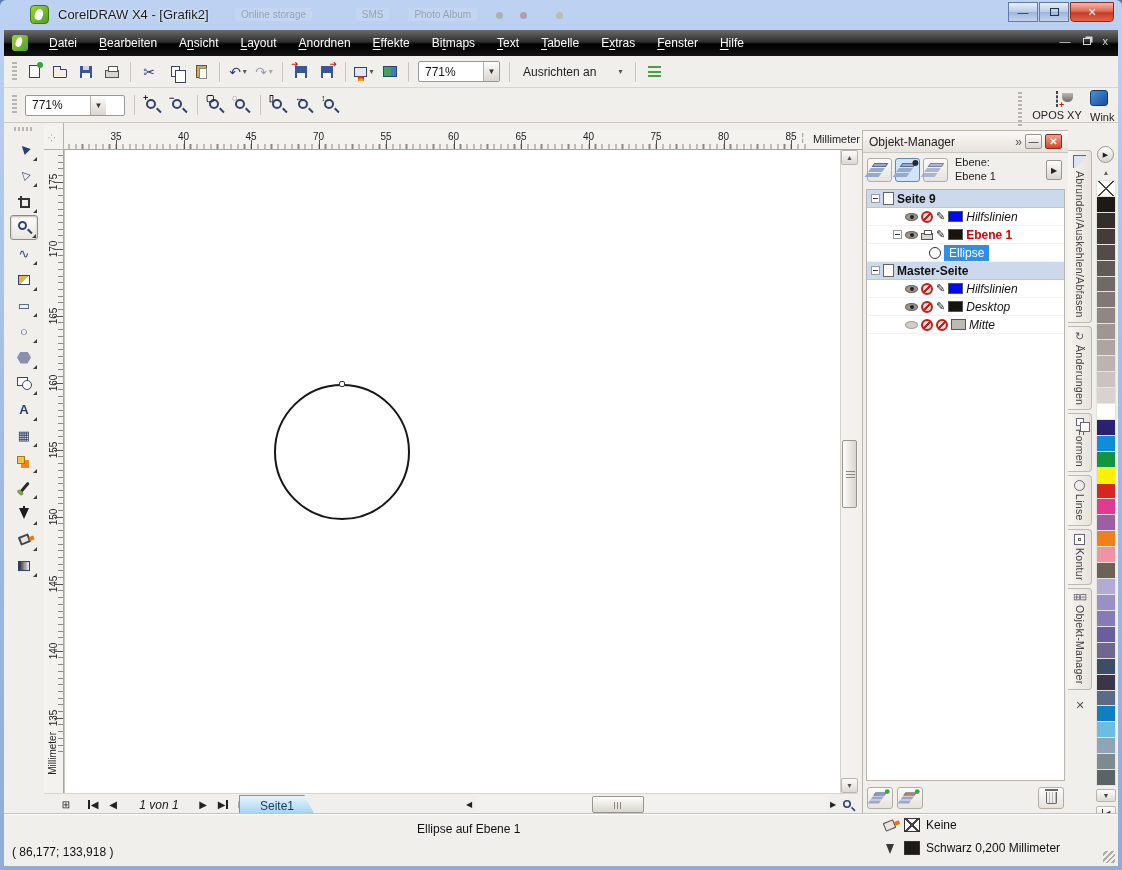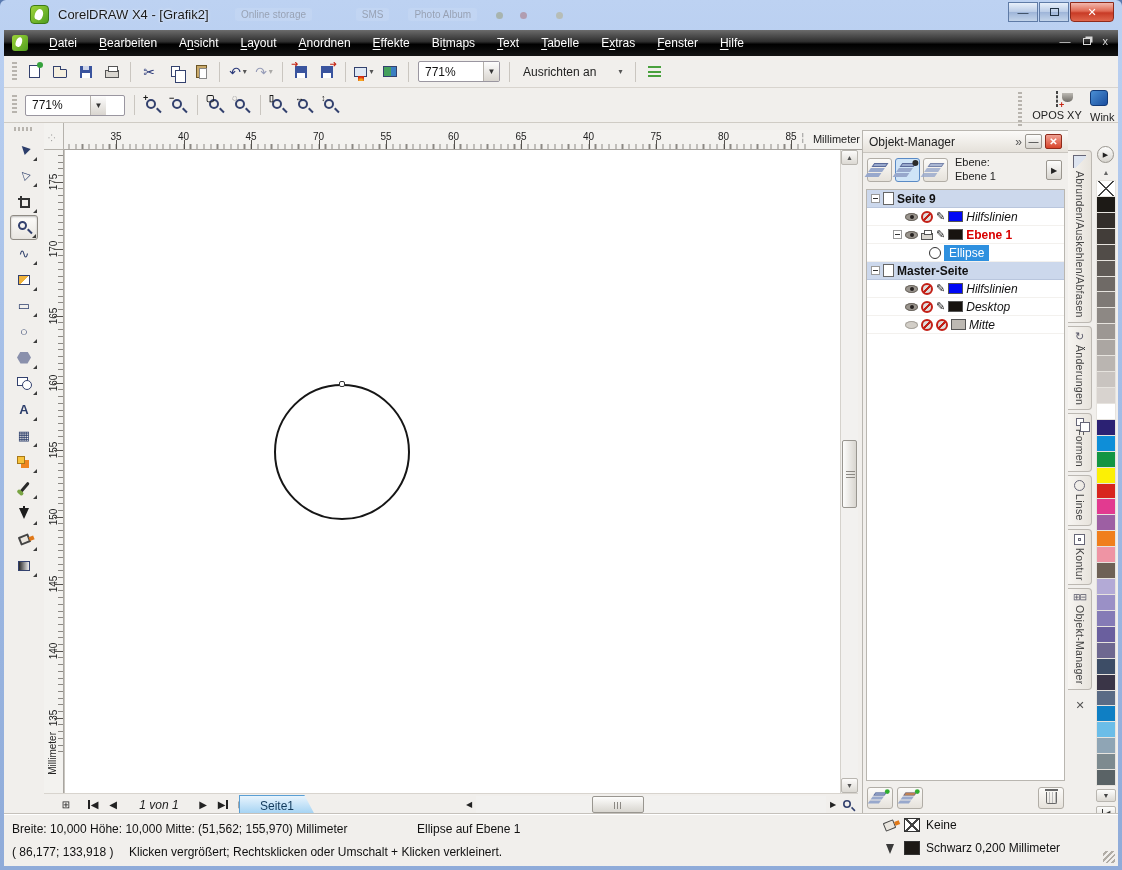--- a/index.html
+++ b/index.html
@@ -698,26 +698,24 @@
           <div class="sw" style="background: rgb(143, 165, 181);"></div>
           <div class="sw" style="background: rgb(125, 138, 143);"></div>
           <div class="sw" style="background: rgb(90, 99, 102);"></div>
         </div>
       <span id="pal-down">▼</span>
       <span id="pal-expand"><span class="bar"></span>◀</span>
     </div>
 
     <div id="statusbar">
       <div class="st-row" id="st1">
-        <span class="st-abs" style="left:8px;">Breite: 10,000  Höhe: 10,000  Mitte: (51,562; 155,970) Millimeter</span>
         <span class="st-abs" style="left:413px;">Ellipse auf Ebene 1</span>
       </div>
       <div class="st-row" id="st2">
         <span class="st-abs" style="left:8px;">( 86,177; 133,918 )</span>
-        <span class="st-abs" style="left:125px;">Klicken vergrößert; Rechtsklicken oder Umschalt + Klicken verkleinert.</span>
       </div>
       <div id="fillrow">
         <span class="st-bucket"></span>
         <span class="st-swatch x"></span>
         <span>Keine</span>
       </div>
       <div id="outlrow">
         <span class="st-pen"></span>
         <span class="st-swatch black"></span>
         <span>Schwarz  0,200 Millimeter</span>

